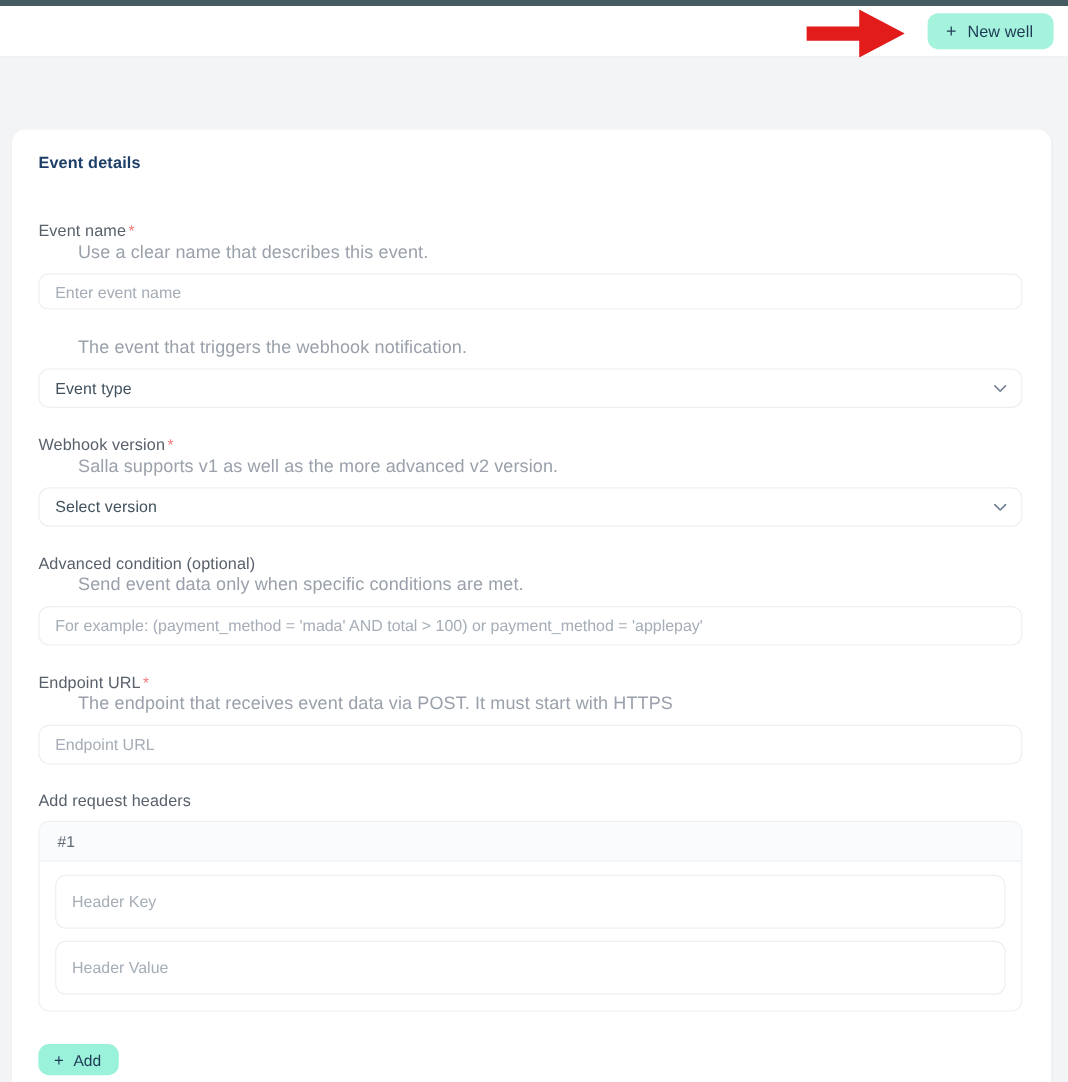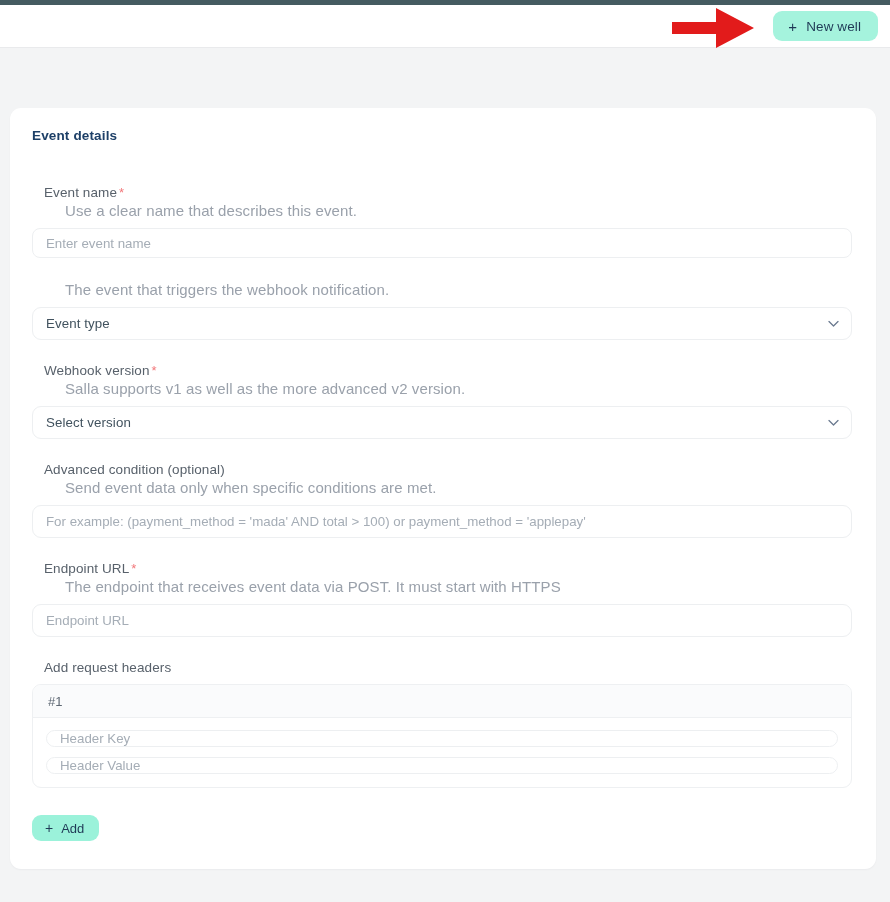--- a/index.html
+++ b/index.html
@@ -80,21 +80,20 @@
     padding-left: 11px;
     margin-bottom: 42px;
   }
 
   .field-group { padding: 0 11px; }
   .field-label {
     font-size: 13.5px;
     color: #58616b;
     margin-bottom: 2px;
     letter-spacing: .1px;
-    margin-left: 12px;
   }
   .req {
     color: #f2777a;
     font-size: 13px;
     margin-left: 2px;
   }
   .field-help {
     font-size: 15px;
     color: #9aa1ab;
     margin-bottom: 9px;
@@ -154,21 +153,21 @@
     background: #fafbfc;
     border-bottom: 1px solid #eef0f2;
     height: 33px;
     display: flex;
     align-items: center;
     padding: 0 15px;
     font-size: 13px;
     color: #5e6873;
   }
   .headers-body { padding: 11px 13px 13px 13px; }
-  .headers-body .field-input { border-radius: 9px; height: 17px; }
+  .headers-body .field-input { border-radius: 9px; height: 45px; }
   .headers-body .field-input + .field-input { margin-top: 10px; }
 
   
   .add-row { padding: 27px 11px 0 11px; }
   .add-btn {
     display: inline-flex;
     align-items: center;
     gap: 8px;
     background: #9bf2da;
     color: #1f3a56;

